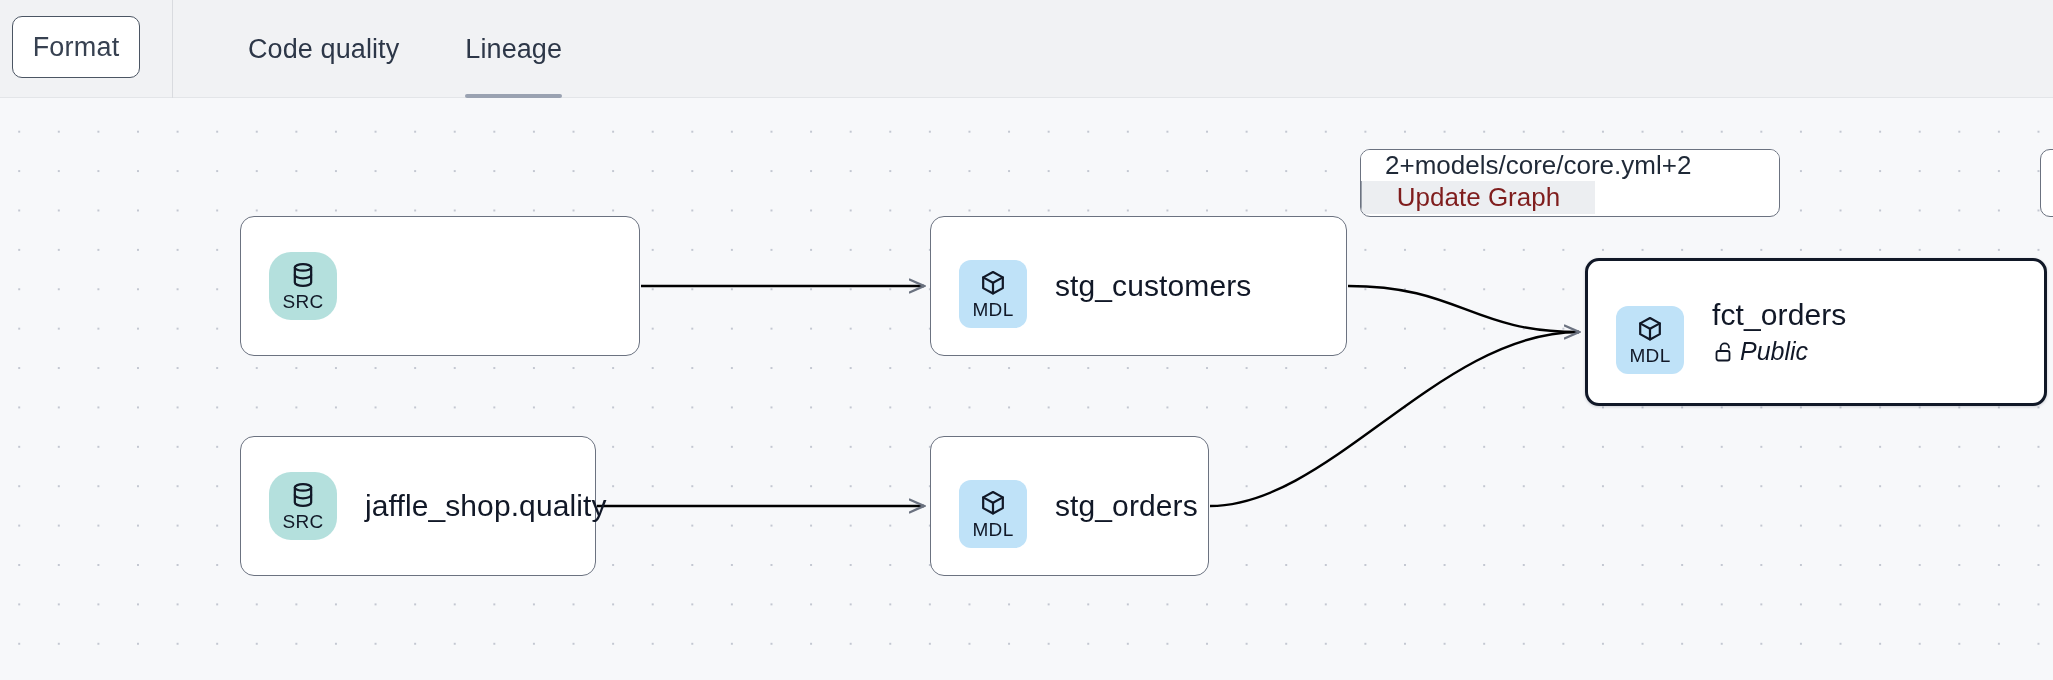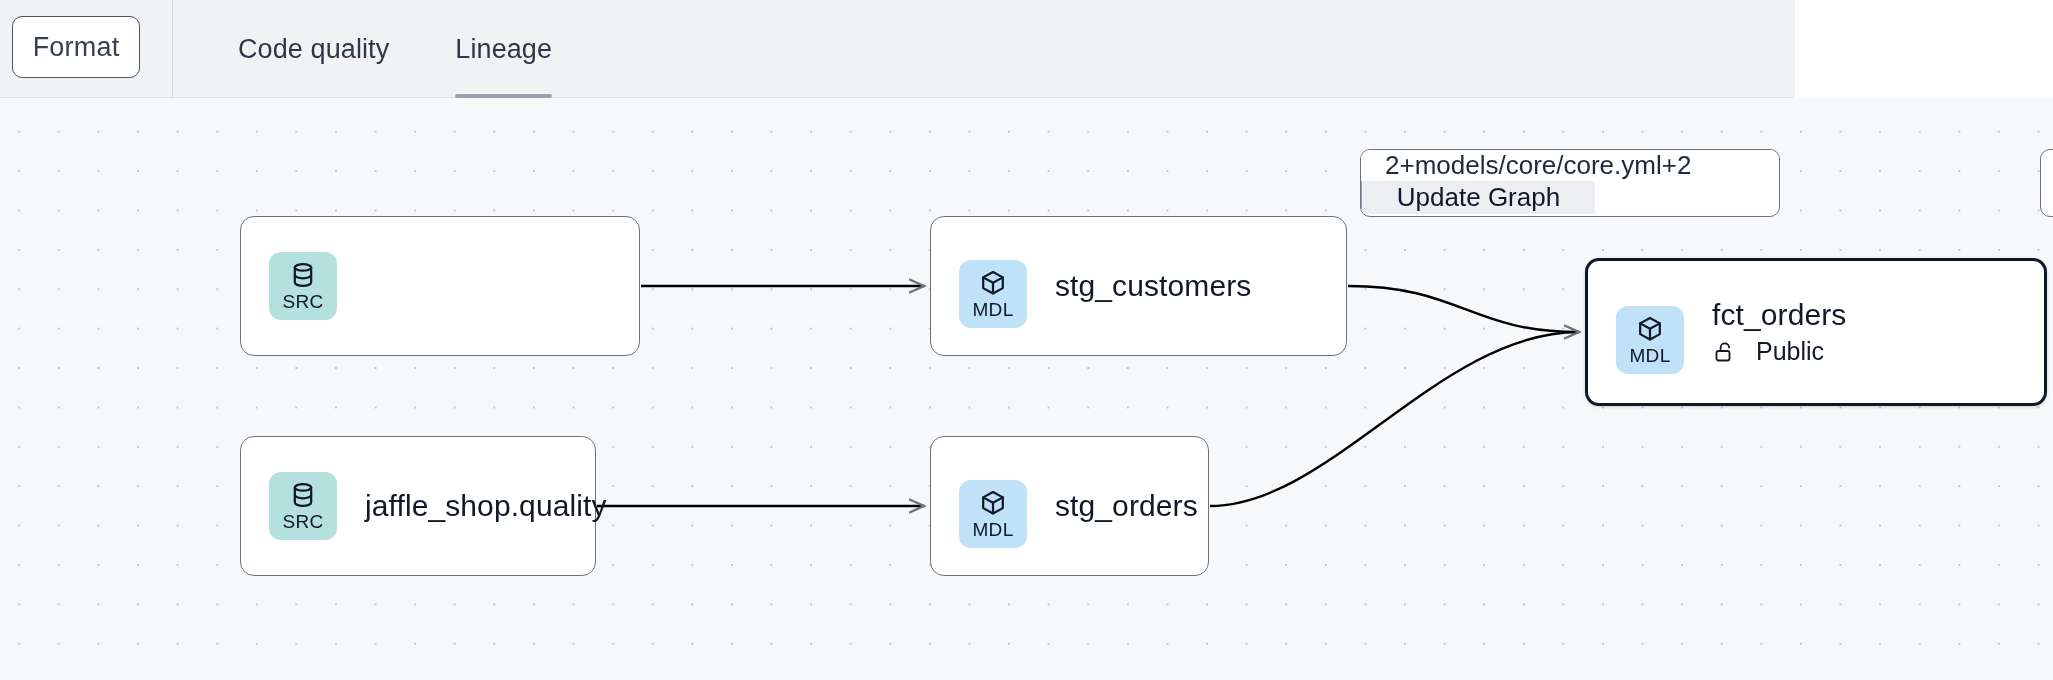--- a/index.html
+++ b/index.html
@@ -16,21 +16,21 @@
     position: relative;
     width: 2053px;
     height: 680px;
     overflow: hidden;
   }
 
   
   .toolbar {
     position: absolute;
     left: 0; top: 0;
-    width: 1795px; height: 98px;
+    width: 2053px; height: 98px;
     background: #f1f2f4;
     border-bottom: 1px solid #e3e5e8;
   }
   .format-btn {
     position: absolute;
     left: 12px; top: 16px;
     width: 128px; height: 62px;
     background: #ffffff;
     border: 1.6px solid #4b5563;
     border-radius: 10px;
@@ -41,21 +41,21 @@
     letter-spacing: .2px;
   }
   .toolbar-divider {
     position: absolute;
     left: 172px; top: 0;
     width: 1px; height: 98px;
     background: #d9dbdf;
   }
   .tabs {
     position: absolute;
-    left: 168px; top: 0;
+    left: 178px; top: 0;
     height: 98px;
     display: flex;
     align-items: center;
   }
   .tab {
     position: relative;
     height: 98px;
     display: flex;
     align-items: center;
     font-size: 27px;
@@ -110,21 +110,21 @@
   }
   .badge {
     width: 68px; height: 68px;
     border-radius: 12px;
     display: flex;
     flex-direction: column;
     align-items: center;
     justify-content: center;
     flex: 0 0 auto;
   }
-  .badge.src { background: #b4e0dd; }
+  .badge.src { background: #b4e0dd; border-radius: 22px; }
   .badge.mdl { background: #bfe2f8; margin-top: 16px; }
   .badge svg { display: block; }
   .badge-text {
     font-size: 19px;
     color: #111827;
     line-height: 1;
     margin-top: 3px;
     letter-spacing: .3px;
   }
   .node-body {
@@ -136,25 +136,26 @@
   .node-title {
     font-size: 30px;
     color: #111827;
     line-height: 1.15;
     white-space: nowrap;
     letter-spacing: .1px;
   }
   .node-sub {
     display: flex;
     align-items: center;
-    gap: 20px;
+    gap: 4px;
     font-size: 25px;
     color: #111827;
     margin-top: 5px;
     white-space: nowrap;
+    font-style: italic;
   }
   .node-sub svg { display: block; }
 
   
   #node-src-customers { left: 240px; top: 118px; width: 400px; height: 140px; }
   #node-mdl-stg-customers { left: 930px; top: 118px; width: 417px; height: 140px; }
   #node-src-orders { left: 240px; top: 338px; width: 356px; height: 140px; }
   #node-mdl-stg-orders { left: 930px; top: 338px; width: 279px; height: 140px; }
   #node-mdl-fct-orders { left: 1585px; top: 160px; width: 462px; height: 148px; }
 
@@ -181,21 +182,21 @@
     color: #1f2937;
     padding: 0 24px;
   }
   .update-graph-btn {
     width: 234px;
     border: none;
     border-left: 1.4px solid #9aa0aa;
     background: #eceef1;
     font-family: "Liberation Sans", "DejaVu Sans", sans-serif;
     font-size: 26px;
-    color: #0f172a;
+    color: #7f1d1d;
     cursor: pointer;
     display: flex; align-items: center; justify-content: center;
   }
   .side-panel-edge {
     position: absolute;
     left: 2040px; top: 51px;
     width: 60px; height: 68px;
     border: 1.4px solid #6b7280;
     border-radius: 10px;
     background: #ffffff;

